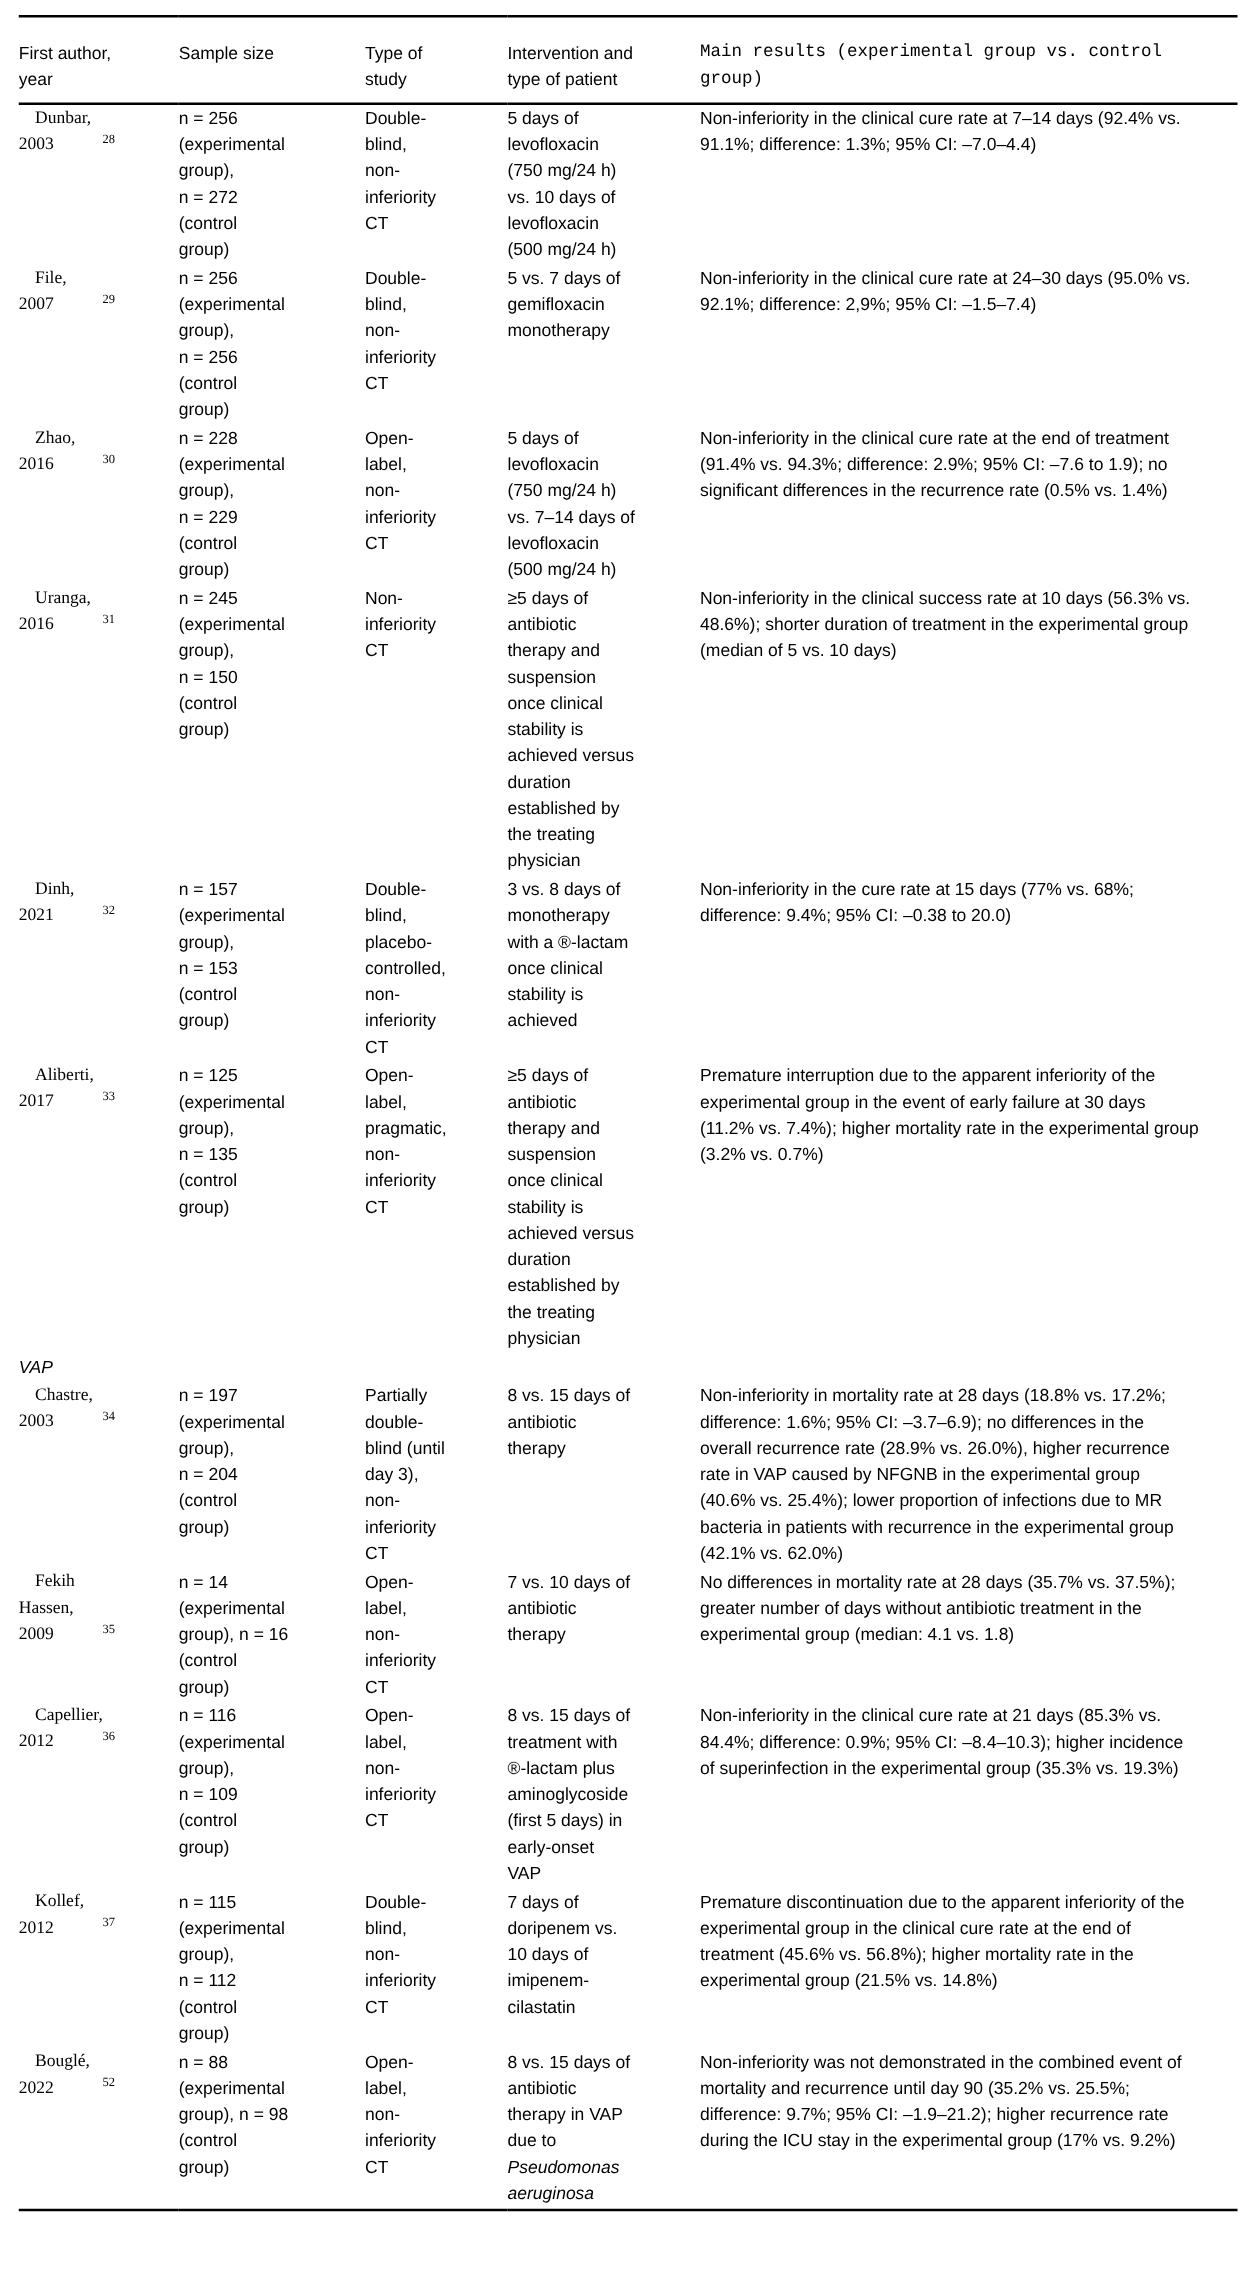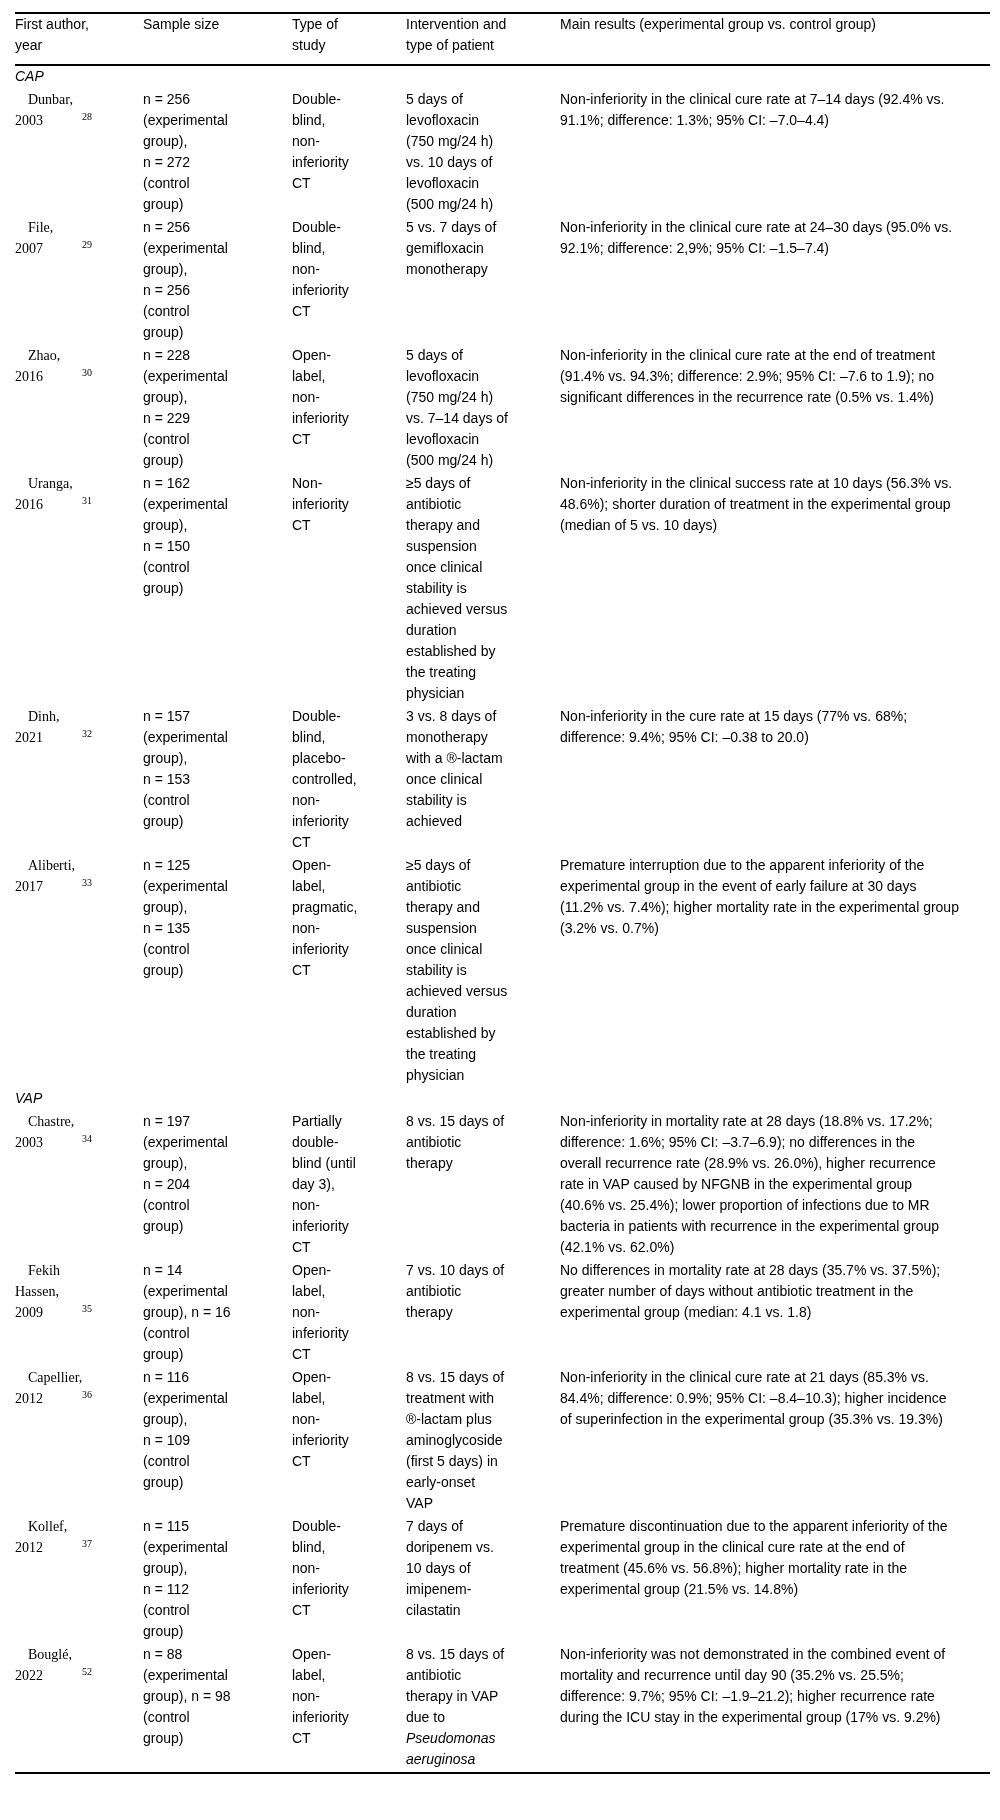--- a/index.html
+++ b/index.html
@@ -22,34 +22,34 @@
     width: 975px;
     margin: 12px 0 0 15px;
     border-top: 2px solid #000;
     border-bottom: 2px solid #000;
   }
   th {
     text-align: left;
     font-weight: normal;
     vertical-align: top;
     white-space: pre-line;
-    padding: 0 18px 8px 0;
+    padding: 18px 18px 8px 0;
     border-bottom: 2px solid #000;
   }
   td {
     vertical-align: top;
     white-space: pre-line;
     padding: 0 18px 2px 0;
   }
   td.c-results {
     white-space: normal;
     padding-right: 30px;
     margin-left: 48px;
   }
-  th.c-results { padding-right: 30px; }
+  th.c-results { padding-right: 30px; font-family: Liberation Mono, monospace; }
   td.c-author { text-indent: 13px; font-family: Liberation Serif, serif; }
   td.section-label {
     font-style: italic;
     text-indent: 0;
     padding: 0 0 2px 0;
   }
   sup.ref {
     font-size: 10px;
     line-height: 0;
     vertical-align: baseline;
@@ -76,23 +76,20 @@
 year</th>
       <th>Sample size</th>
       <th>Type of
 study</th>
       <th>Intervention and
 type of patient</th>
       <th class="c-results">Main results (experimental group vs. control group)</th>
     </tr>
   </thead>
   <tbody>
-  <tr>
-        <td class="section-label" colspan="5">CAP</td>
-      </tr>
 
   <tr>
         <td class="c-author"><span>Dunbar,
 2003</span><sup class="ref">28</sup></td>
         <td class="c-sample">n = 256
 (experimental
 group),
 n = 272
 (control
 group)</td>
@@ -149,21 +146,21 @@
 (750 mg/24 h)
 vs. 7–14 days of
 levofloxacin
 (500 mg/24 h)</span><i class="species"></i></td>
         <td class="c-results">Non-inferiority in the clinical cure rate at the end of treatment (91.4% vs. 94.3%; difference: 2.9%; 95% CI: –7.6 to 1.9); no significant differences in the recurrence rate (0.5% vs. 1.4%)</td>
       </tr>
 
   <tr>
         <td class="c-author"><span>Uranga,
 2016</span><sup class="ref">31</sup></td>
-        <td class="c-sample">n = 162
+        <td class="c-sample">n = 245
 (experimental
 group),
 n = 150
 (control
 group)</td>
         <td class="c-type">Non-
 inferiority
 CT</td>
         <td class="c-intervention"><span>≥5 days of
 antibiotic

